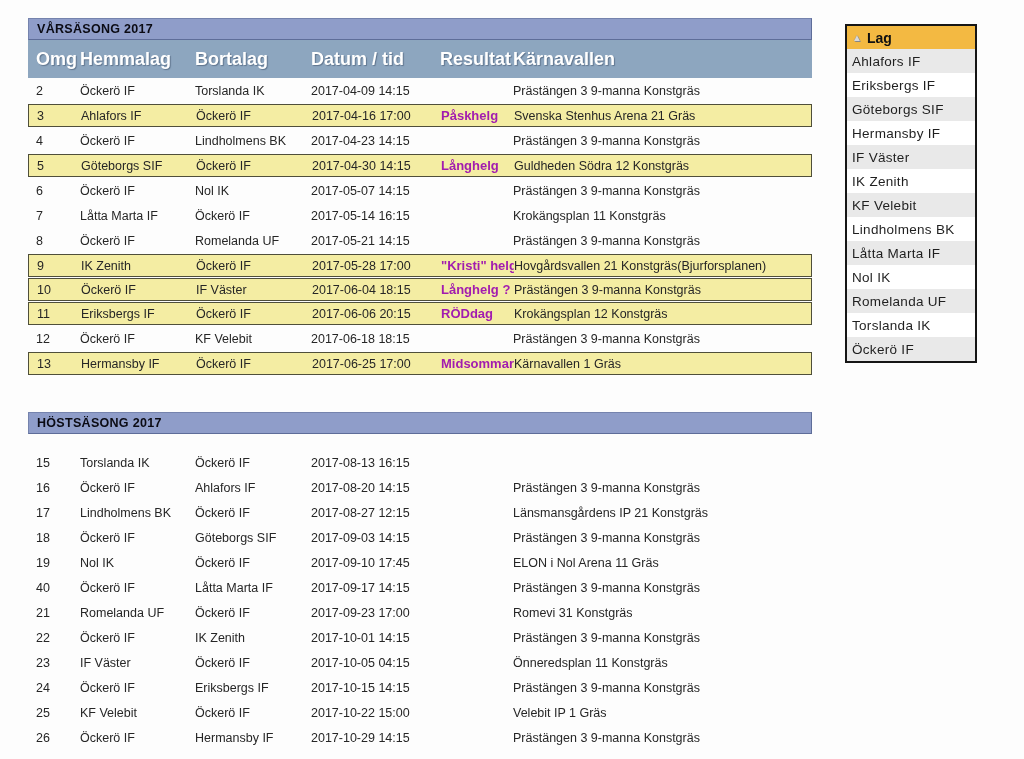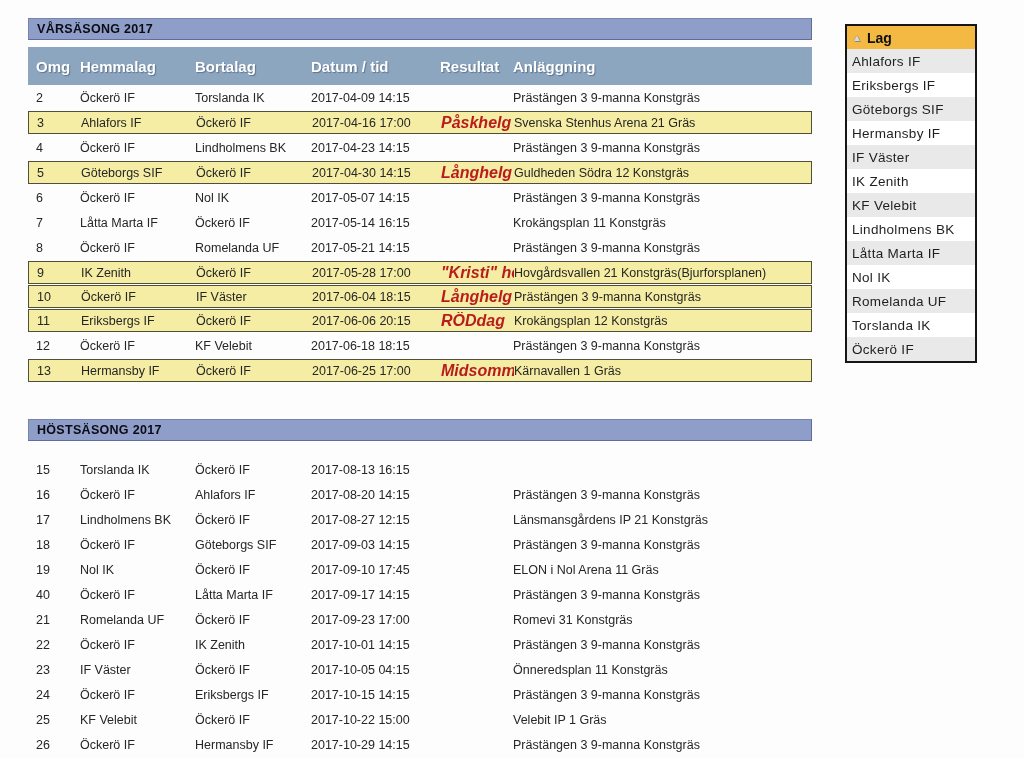--- a/index.html
+++ b/index.html
@@ -25,26 +25,25 @@
     color: #0b0b14;
     font-weight: bold;
     font-size: 12.5px;
     display: flex;
     align-items: center;
     padding: 0 8px;
     letter-spacing: 0.3px;
   }
   .band-autumn { margin-top: 37px; }
   .fixture-header {
-    margin-top: 7px;
     height: 38px;
     background: #8da6bf;
     color: #ffffff;
     font-weight: bold;
-    font-size: 15px;
+    font-size: 18px;
     display: grid;
     grid-template-columns: 44px 115px 116px 129px 73px 1fr;
     align-items: center;
     padding-left: 8px;
     text-shadow: 1px 1px 1px rgba(80,100,125,0.75);
   }
   .fixture-rows { width: 100%; }
   .fixture-rows.autumn { margin-top: 16px; }
   .f-row {
     height: 25px;
@@ -57,25 +56,24 @@
     background: transparent;
   }
   .f-row.hl {
     background: #f4eda3;
     border: 1px solid #4f4f3a;
     height: 23px;
     margin: 1px 0;
   }
   .f-row .cell { white-space: nowrap; overflow: hidden; }
   .f-row .result-cell {
-    color: #b91c1c;
+    color: #a21caf;
     font-weight: bold;
-    font-size: 16px;
+    font-size: 13px;
     white-space: nowrap;
-    font-style: italic;
   }
   .teams-panel {
     position: absolute;
     left: 845px; top: 24px;
     width: 132px;
     background: #ffffff;
     border: 2px solid #161616;
   }
   .teams-header {
     background: #f3b942;
@@ -116,21 +114,21 @@
   <div class="season-band">
     <span>VÅRSÄSONG 2017</span>
   </div>
 
   <div class="fixture-header">
     <span class="cell">Omg</span>
     <span class="cell">Hemmalag</span>
     <span class="cell">Bortalag</span>
     <span class="cell">Datum / tid</span>
     <span class="cell">Resultat</span>
-    <span class="cell">Anläggning</span>
+    <span class="cell">Kärnavallen</span>
   </div>
 
   <div class="fixture-rows" id="spring-rows">
       <div class="f-row">
         <span class="cell">2</span>
         <span class="cell">Öckerö IF</span>
         <span class="cell">Torslanda IK</span>
         <span class="cell">2017-04-09 14:15</span>
         <span class="cell result-cell"></span>
         <span class="cell">Prästängen 3 9-manna Konstgräs</span>

